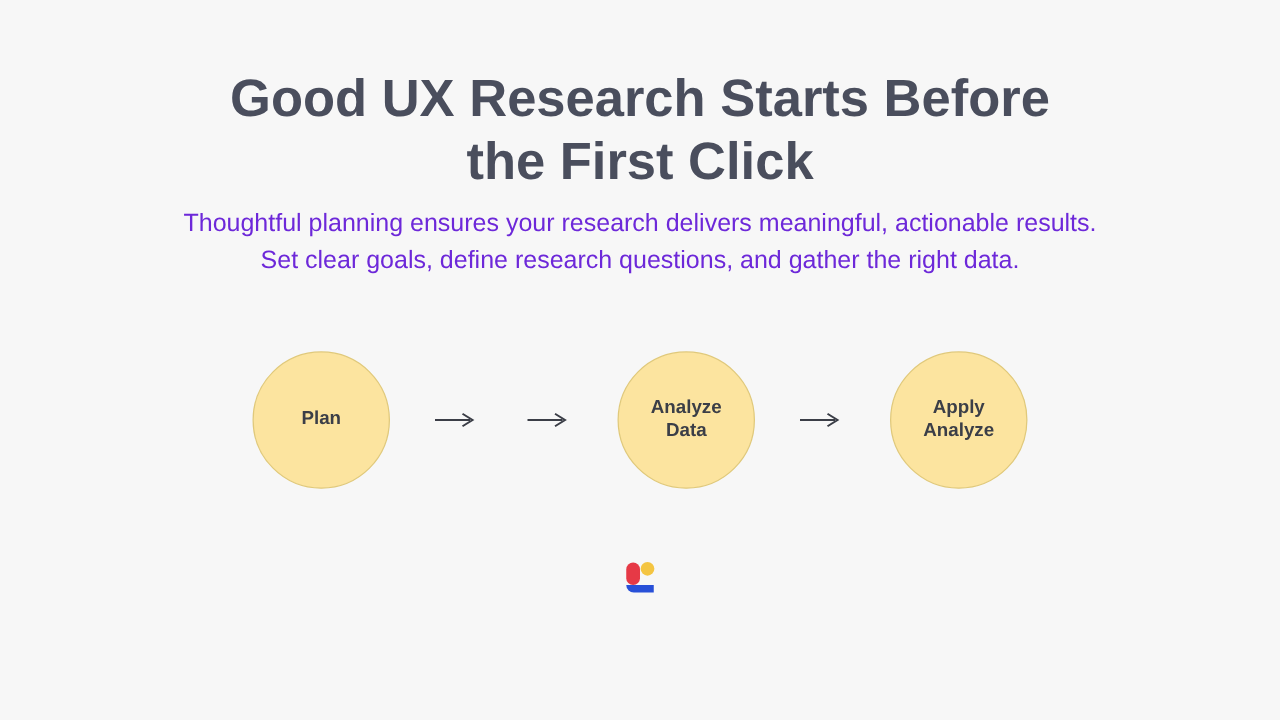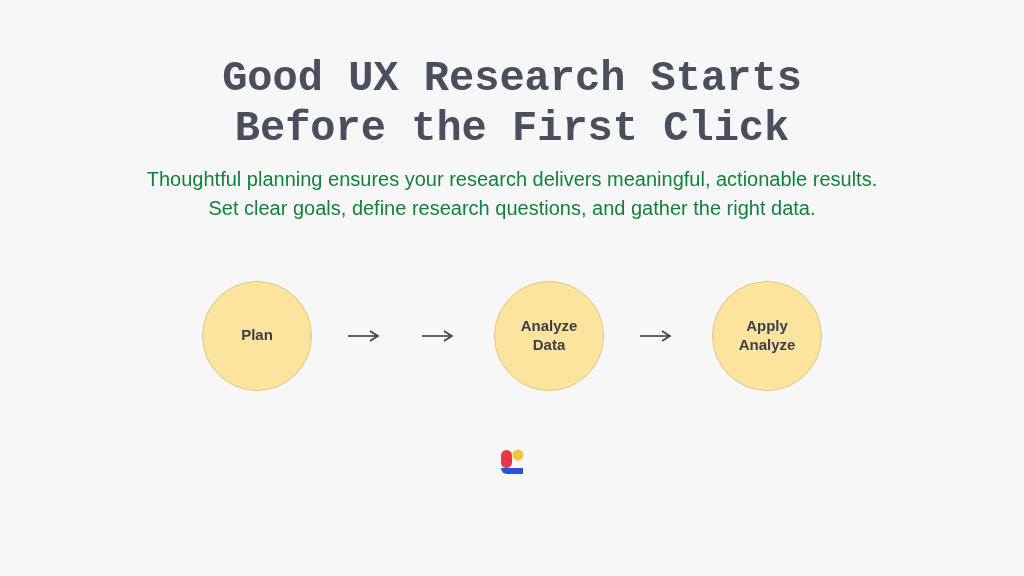--- a/index.html
+++ b/index.html
@@ -17,26 +17,25 @@
       align-items: center;
       padding-top: 54px;
     }
     .title {
       font-size: 42px;
       font-weight: 700;
       color: #4a4e5d;
       text-align: center;
       line-height: 1.2;
       max-width: 720px;
-      font-family: Liberation Mono, monospace;
     }
     .subtitle {
       font-size: 20px;
       font-weight: 400;
-      color: #15803d;
+      color: #6d28d9;
       text-align: center;
       line-height: 1.45;
       margin-top: 10px;
       max-width: 740px;
     }
     .flow {
       display: flex;
       align-items: center;
       justify-content: center;
       margin-top: 58px;

